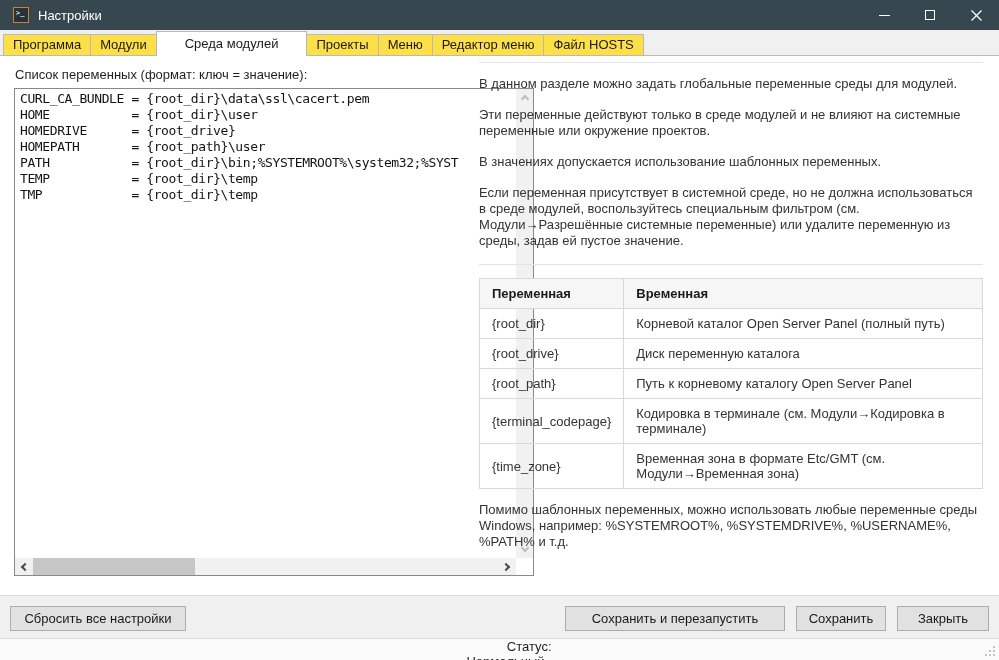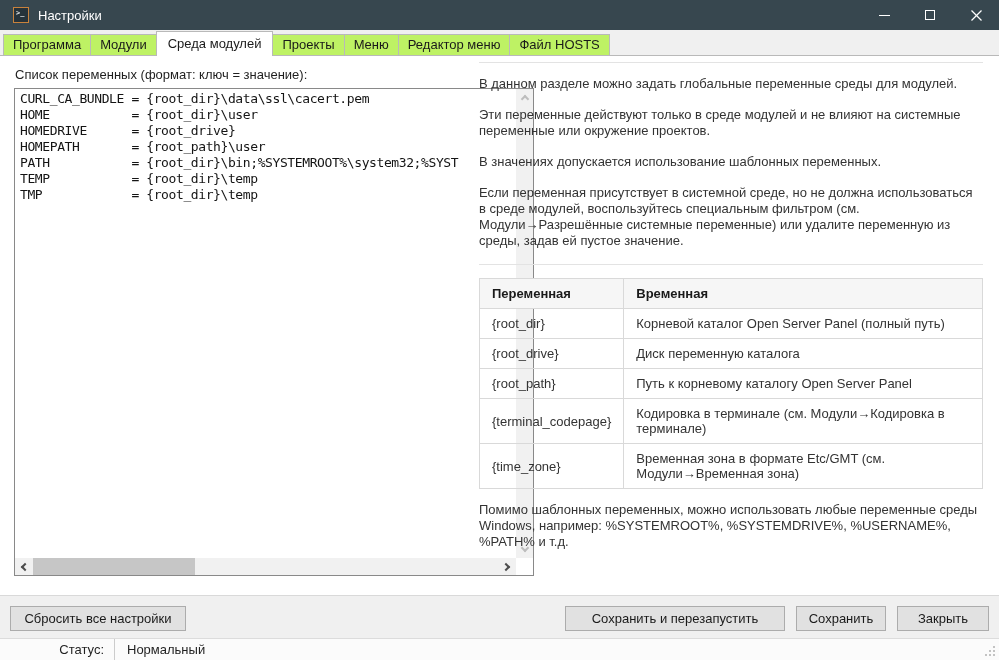--- a/index.html
+++ b/index.html
@@ -16,22 +16,22 @@
   .title { color:#fff; font-size:13px; margin-left:9px; }
   .win-controls { margin-left:auto; display:flex; height:100%; }
   .win-btn { width:46px; height:100%; display:flex; align-items:center; justify-content:center; }
   .glyph-min { width:11px; height:1px; background:#fff; }
   .glyph-max { width:10px; height:10px; border:1px solid #fff; }
 
   
   .tabbar { position:relative; height:26px; background:#f0f0f0; display:flex; align-items:flex-end; padding-left:3px; }
   .tabbar::after { content:""; position:absolute; left:0; right:0; bottom:0; height:1px; background:#b9b9b9; z-index:0; }
   .tab { position:relative; z-index:1; height:22px; line-height:20px; padding:0 9px; font-size:13px;
-         color:#1a1a1a; background:#bef264; border:1px solid #b9b9b9; margin-right:-1px; white-space:nowrap; }
-  .tab.active { z-index:3; height:25px; line-height:24px; padding:0 11px; background:#fff; border-bottom:none; }
+         color:#1a1a1a; background:#fde047; border:1px solid #b9b9b9; margin-right:-1px; white-space:nowrap; }
+  .tab.active { z-index:3; height:25px; line-height:24px; padding:0 28px; background:#fff; border-bottom:none; }
 
   
   .content { position:absolute; left:0; top:56px; width:999px; height:539px; background:#fff; }
 
   .field-label { position:absolute; left:15px; top:11px; font-size:13px; color:#1f1f1f; }
 
   .editor { position:absolute; left:14px; top:32px; width:520px; height:488px; border:1px solid #898989; background:#fff; }
   .editor-text { position:absolute; left:0; top:0; right:17px; bottom:17px; padding:2px 0 0 5px;
                  font:13px/16px "DejaVu Sans Mono", monospace; letter-spacing:-0.4px; white-space:pre; overflow:hidden; color:#141414; }
   .vscroll { position:absolute; top:0; right:0; bottom:17px; width:17px; background:#f1f1f1; }
@@ -63,21 +63,21 @@
   .btn { position:absolute; top:10px; height:25px; background:#e1e1e1; border:1px solid #acacac; color:#1a1a1a;
          font-size:13px; font-family:inherit; display:flex; align-items:center; justify-content:center; cursor:default; }
   .btn-reset-all { left:10px; width:176px; }
   .btn-reset-section { left:236px; width:211px; }
   .btn-save-restart { left:565px; width:220px; }
   .btn-save { left:796px; width:90px; }
   .btn-close { left:897px; width:92px; }
 
   
   .statusbar { position:absolute; left:0; top:638px; width:999px; height:22px; background:#fbfbfb;
-               border-top:1px solid #dcdcdc; display:flex; align-items:center; font-size:13px; color:#1f1f1f; }
+               border-top:1px solid #dcdcdc; display:flex; align-items:center; font-size:13px; color:#1f1f1f;flex-direction:column; }
   .status-label { width:104px; text-align:right; }
   .status-divider { width:1px; align-self:stretch; background:#cccccc; margin-left:10px; }
   .status-value { padding-left:12px; }
   .resize-grip { position:absolute; right:4px; bottom:4px; width:10px; height:10px; }
   .resize-grip::after { content:""; position:absolute; right:0; bottom:0; width:2px; height:2px; background:#c3c3c3;
     box-shadow: 0 -4px #c3c3c3, 0 -8px #c3c3c3, -4px 0 #c3c3c3, -4px -4px #c3c3c3, -8px 0 #c3c3c3; }
 </style>
 </head>
 <body>
 

